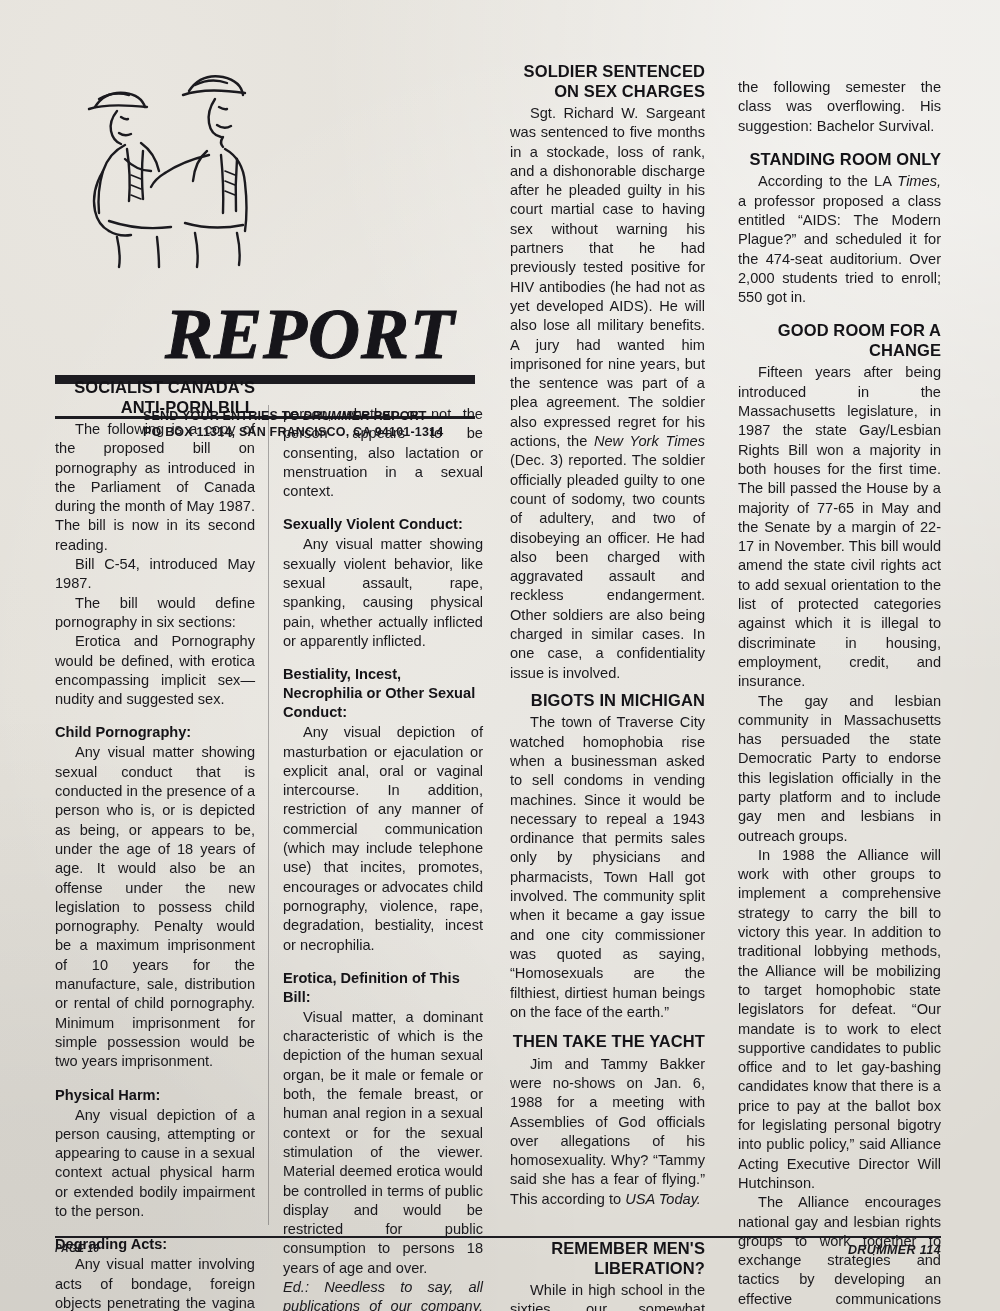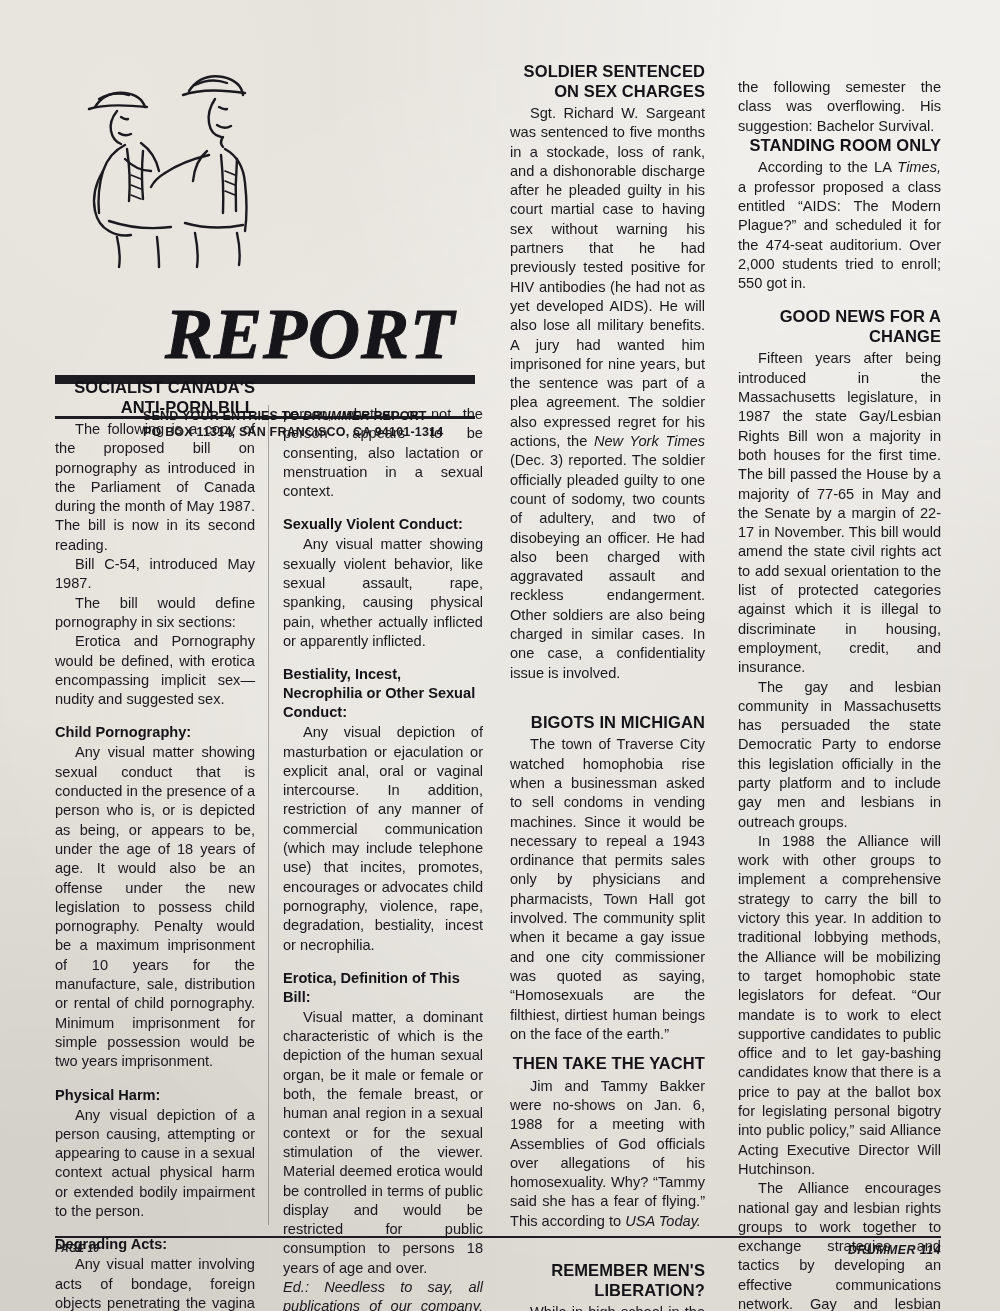--- a/index.html
+++ b/index.html
@@ -285,42 +285,42 @@
       <p class="ital noind">Ed.: Needless to say, all publications of our company, and numerous other publishers both in and outside of Canada, would be in violation of the proposed federal law.</p>
     </div>
 
     <div class="col c3">
       <h2 class="sec">
         <span>SOLDIER SENTENCED</span><br>
         <span>ON SEX CHARGES</span>
       </h2>
       <p><span>Sgt. Richard W. Sargeant was sentenced to five months in a stockade, loss of rank, and a dishonorable discharge after he pleaded guilty in his court martial case to having sex without warning his partners that he had previously tested positive for HIV antibodies (he had not as yet developed AIDS). He will also lose all military benefits. A jury had wanted him imprisoned for nine years, but the sentence was part of a plea agreement. The soldier also expressed regret for his actions, the </span><span class="ital">New York Times</span><span> (Dec. 3) reported. The soldier officially pleaded guilty to one count of sodomy, two counts of adultery, and two of disobeying an officer. He had also been charged with aggravated assault and reckless endangerment. Other soldiers are also being charged in similar cases. In one case, a confidentiality issue is involved.</span></p>
 
-      <h2 class="sec" style="margin-top:30px">BIGOTS IN MICHIGAN</h2>
+      <h2 class="sec" style="margin-top:8px">BIGOTS IN MICHIGAN</h2>
       <p>The town of Traverse City watched homophobia rise when a businessman asked to sell condoms in vending machines. Since it would be necessary to repeal a 1943 ordinance that permits sales only by physicians and pharmacists, Town Hall got involved. The community split when it became a gay issue and one city commissioner was quoted as saying, “Homosexuals are the filthiest, dirtiest human beings on the face of the earth.”</p>
 
       <h2 class="sec" style="margin-top:10px">THEN TAKE THE YACHT</h2>
       <p><span>Jim and Tammy Bakker were no-shows on Jan. 6, 1988 for a meeting with Assemblies of God officials over allegations of his homosexuality. Why? “Tammy said she has a fear of flying.” This according to </span><span class="ital">USA Today.</span></p>
 
       <h2 class="sec" style="margin-top:30px">
         <span>REMEMBER MEN'S</span><br>
         <span>LIBERATION?</span>
       </h2>
       <p>While in high school in the sixties, our somewhat progressive faculty decided to begin a Men's Home Economics class to teach the boys how to cook, iron and sew. Not one male registered. The staff were at a loss as to why.</p>
 
     </div>
 
     <div class="col c4">
       <p class="noind">the following semester the class was overflowing. His suggestion: Bachelor Survival.</p>
 
-      <h2 class="sec" style="margin-top:0">STANDING ROOM ONLY</h2>
+      <h2 class="sec" style="margin-top:14px">STANDING ROOM ONLY</h2>
       <p><span>According to the LA </span><span class="ital">Times,</span><span> a professor proposed a class entitled “AIDS: The Modern Plague?” and scheduled it for the 474-seat auditorium. Over 2,000 students tried to enroll; 550 got in.</span></p>
 
       <h2 class="sec" style="margin-top:14px">
-        <span>GOOD NEWS FOR A</span><br>
+        <span>GOOD ROOM FOR A</span><br>
         <span>CHANGE</span>
       </h2>
       <p>Fifteen years after being introduced in the Massachusetts legislature, in 1987 the state Gay/Lesbian Rights Bill won a majority in both houses for the first time. The bill passed the House by a majority of 77-65 in May and the Senate by a margin of 22-17 in November. This bill would amend the state civil rights act to add sexual orientation to the list of protected categories against which it is illegal to discriminate in housing, employment, credit, and insurance.</p>
       <p>The gay and lesbian community in Massachusetts has persuaded the state Democratic Party to endorse this legislation officially in the party platform and to include gay men and lesbians in outreach groups.</p>
       <p>In 1988 the Alliance will work with other groups to implement a comprehensive strategy to carry the bill to victory this year. In addition to traditional lobbying methods, the Alliance will be mobilizing to target homophobic state legislators for defeat. “Our mandate is to work to elect supportive candidates to public office and to let gay-bashing candidates know that there is a price to pay at the ballot box for legislating personal bigotry into public policy,” said Alliance Acting Executive Director Will Hutchinson.</p>
       <p><span>The Alliance encourages national gay and lesbian rights groups to work together to exchange strategies and tactics by developing an effective communications network. Gay and lesbian organizations and media around the country are urged to contact Will Hutchinson or David LaFontaine at 617-828-3039.</span></p>
     </div>
 
     <div class="footer-rule"></div>
     <div class="page-num">PAGE 16</div>

